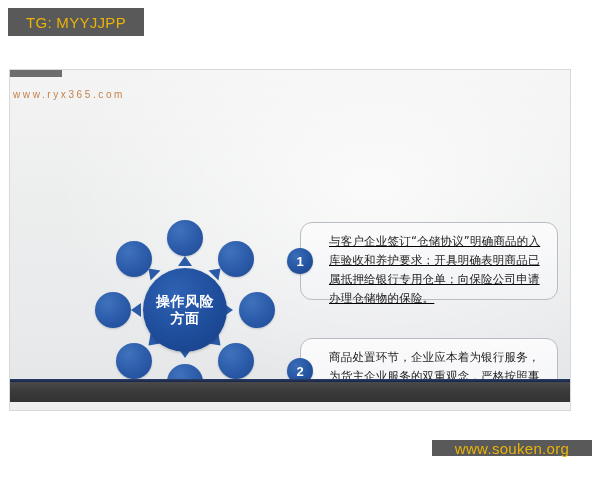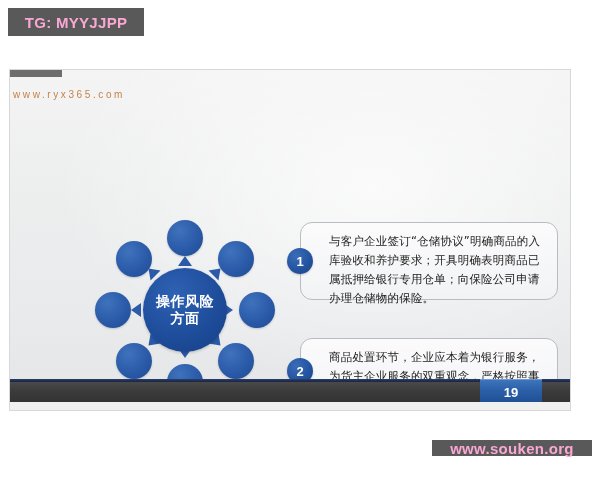--- a/index.html
+++ b/index.html
@@ -12,27 +12,26 @@
     height: 480px;
     position: relative;
     overflow: hidden;
     font-family: "Liberation Sans", "DejaVu Sans", sans-serif;
   }
 
   
   .wm {
     position: absolute;
     background: #595959;
-    color: #f9a8d4;
+    color: #eab308;
     font-family: "Liberation Sans", sans-serif;
     display: flex;
     align-items: center;
     justify-content: center;
     letter-spacing: 0.3px;
-    font-weight: bold;
   }
   #wm-top {
     left: 8px;
     top: 8px;
     width: 136px;
     height: 28px;
     font-size: 15px;
   }
   #wm-bottom {
     left: 432px;
@@ -162,21 +161,21 @@
     color: #ffffff;
     font-family: "Liberation Sans", sans-serif;
     font-size: 13px;
     font-weight: 700;
     display: flex;
     align-items: center;
     justify-content: center;
     box-shadow: 0 1px 2px rgba(0,0,0,0.2);
   }
 
-  #box1 { left: 290px; top: 152px; width: 258px; height: 78px; }
+  #box1 { left: 290px; top: 152px; width: 258px; height: 78px; text-decoration: underline; }
   #badge1 { left: 277px; top: 178px; }
   #box2 { left: 290px; top: 268px; width: 258px; height: 70px; }
   #badge2 { left: 277px; top: 288px; }
 
   
   #bottom-rule {
     position: absolute;
     left: 0;
     bottom: 28px;
     width: 100%;
@@ -260,17 +259,16 @@
   </div>
   <div class="badge" id="badge1">1</div>
 
   <div class="box" id="box2">
     <div class="box-text">商品处置环节，企业应本着为银行服务，为货主企业服务的双重观念，严格按照事先签订的协议内容处置质押品。</div>
   </div>
   <div class="badge" id="badge2">2</div>
 
   <div id="bottom-rule"></div>
   <div id="bottom-band"></div>
-  <div id="page-tab">19</div>
   <div id="slide-foot"></div>
 </div>
 
 <div class="wm" id="wm-bottom">www.souken.org</div>
 
 </body></html>

